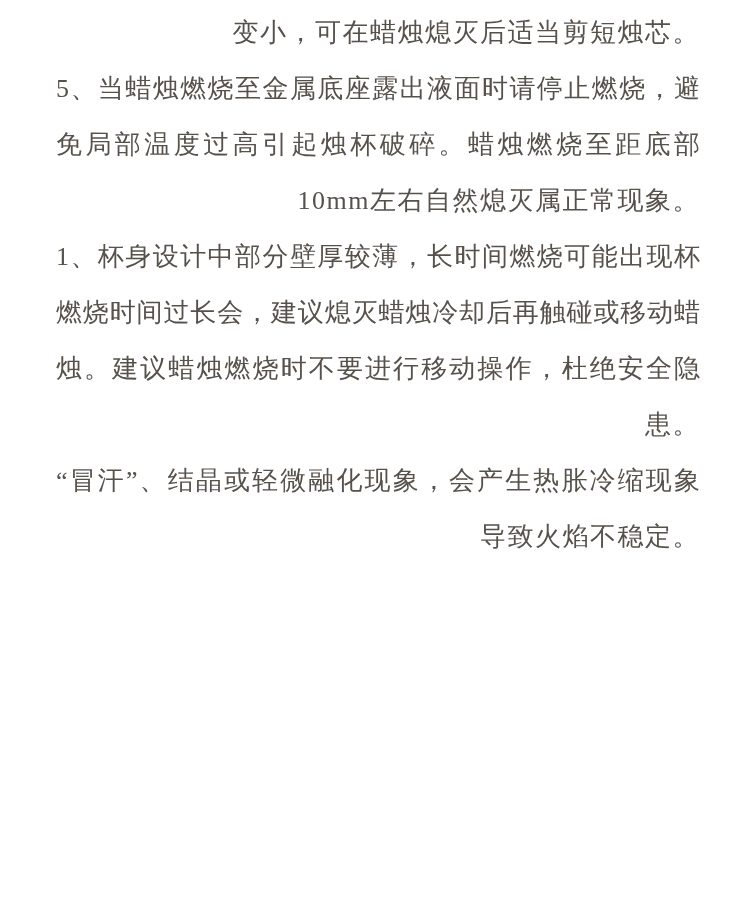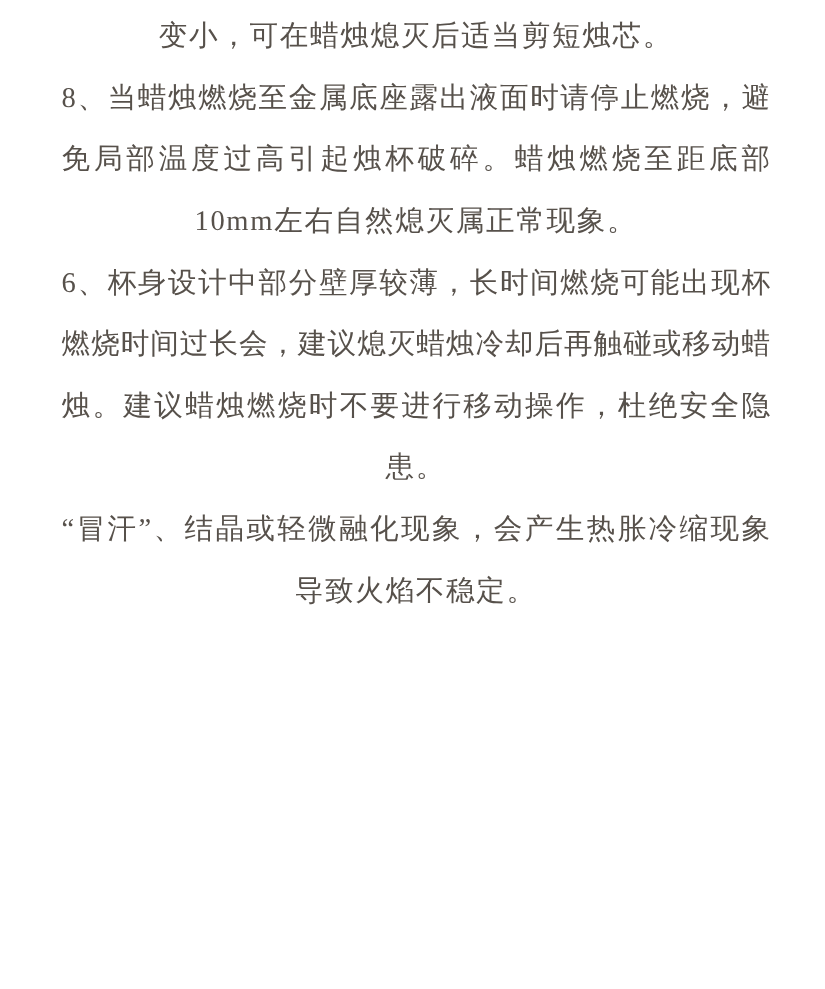--- a/index.html
+++ b/index.html
@@ -32,41 +32,41 @@
     height: 56px;
     overflow: hidden;
     white-space: nowrap;
   }
   .ln.fill {
     text-align: justify;
     text-align-last: justify;
     white-space: normal;
   }
   .ln.end {
-    text-align: center;
+    text-align: right;
     letter-spacing: 1.5px;
   }
 </style>
 </head>
 <body>
 
 <div class="doc">
 
   <div class="para">
     <div class="ln end">变小，可在蜡烛熄灭后适当剪短烛芯。</div>
   </div>
 
   <div class="para">
-    <div class="ln fill">8、当蜡烛燃烧至金属底座露出液面时请停止燃烧，避</div>
+    <div class="ln fill">5、当蜡烛燃烧至金属底座露出液面时请停止燃烧，避</div>
     <div class="ln fill">免局部温度过高引起烛杯破碎。蜡烛燃烧至距底部</div>
     <div class="ln end">10mm左右自然熄灭属正常现象。</div>
   </div>
 
   <div class="para">
-    <div class="ln fill">6、杯身设计中部分壁厚较薄，长时间燃烧可能出现杯</div>
+    <div class="ln fill">1、杯身设计中部分壁厚较薄，长时间燃烧可能出现杯</div>
     <div class="ln fill">燃烧时间过长会，建议熄灭蜡烛冷却后再触碰或移动蜡</div>
     <div class="ln fill">烛。建议蜡烛燃烧时不要进行移动操作，杜绝安全隐</div>
     <div class="ln end">患。</div>
   </div>
 
 
   <div class="para">
     <div class="ln fill">“冒汗”、结晶或轻微融化现象，会产生热胀冷缩现象</div>
   </div>
 

